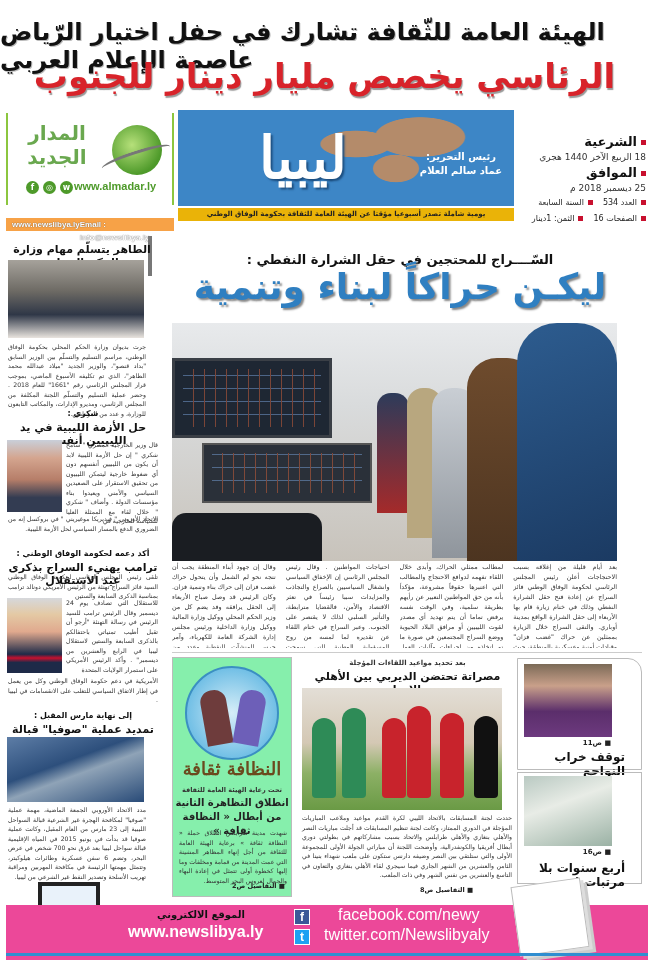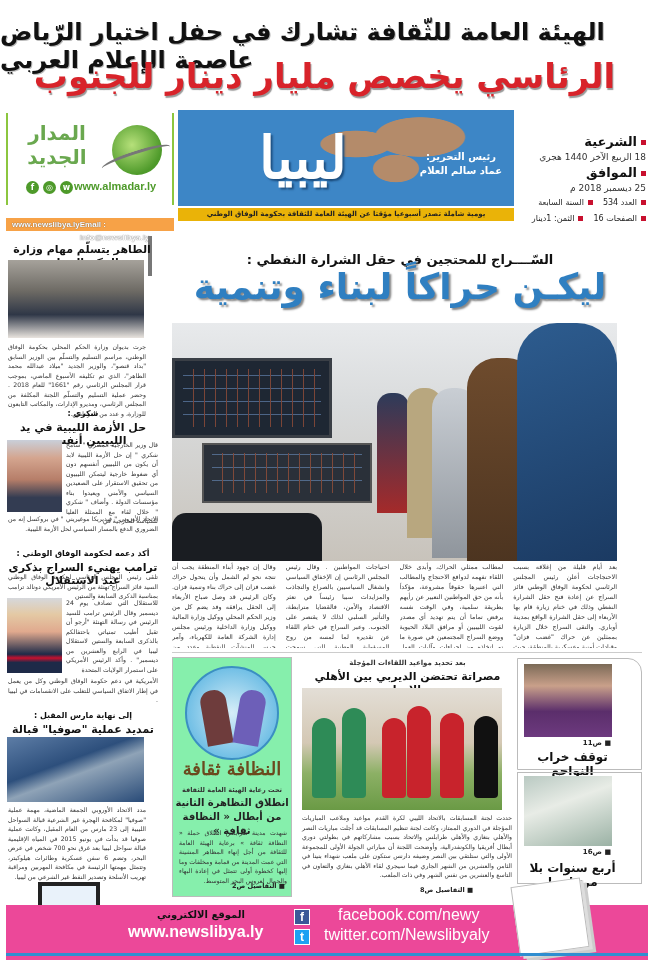--- a/index.html
+++ b/index.html
@@ -123,21 +123,21 @@
   #sport-photo .pl { position: absolute; bottom: 12px; width: 24px; height: 80px; border-radius: 12px 12px 4px 4px; }
   #sport-text { left: 302px; top: 813px; width: 210px; }
   #sport-more { left: 420px; top: 886px; direction: rtl; font: bold 6.5px "DejaVu Sans", sans-serif; color: #222; }
 
   
   #rbox1 { left: 517px; top: 658px; width: 125px; height: 112px; border: 1px solid #bbb; border-radius: 0 14px 0 0; }
   #rbox1 .photo { position: absolute; left: 6px; top: 5px; width: 88px; height: 73px; background: linear-gradient(180deg, #7b6a57 0%, #c9a08a 30%, #5b2e6b 65%, #6d3a7f 100%); }
   #rbox2 { left: 517px; top: 772px; width: 125px; height: 112px; border: 1px solid #bbb; }
   #rbox2 .photo { position: absolute; left: 6px; top: 3px; width: 88px; height: 70px; background: linear-gradient(160deg, #b9c9c2 0%, #e8ece6 40%, #9bb2a5 100%); }
   .pg { position: absolute; right: 30px; direction: rtl; font: bold 7px "DejaVu Sans", sans-serif; color: #222; }
-  .rhead { position: absolute; left: 2px; width: 105px; text-align: center; direction: rtl; font: bold 12px "DejaVu Sans", sans-serif; color: #111; }
+  .rhead { position: absolute; left: 2px; width: 105px; text-align: right; direction: rtl; font: bold 12px "DejaVu Sans", sans-serif; color: #111; }
 
   
   #footer { left: 6px; top: 905px; width: 642px; height: 59px; background: #ec4899; }
   #footer-line { left: 6px; top: 953px; width: 642px; height: 3px; background: #2f8ed0; }
   #footer .site-label { position: absolute; left: 140px; top: 4px; width: 110px; text-align: center; direction: rtl; color: #111; font: bold 10px "DejaVu Sans", sans-serif; }
   #footer .site { position: absolute; left: 122px; top: 18px; color: #fff; font: bold 16px "Liberation Sans", sans-serif; }
   #footer .fb-icon, #footer .tw-icon { position: absolute; left: 288px; width: 16px; height: 16px; border: 1px solid #fff; color: #fff; font: bold 12px "Liberation Sans", sans-serif; text-align: center; line-height: 15px; }
   #footer .fb-icon { top: 4px; background: #3b5998; }
   #footer .tw-icon { top: 24px; background: #1da1f2; }
   #footer .fb { position: absolute; left: 332px; top: 1px; color: #fff; font: 16px "Liberation Sans", sans-serif; }

